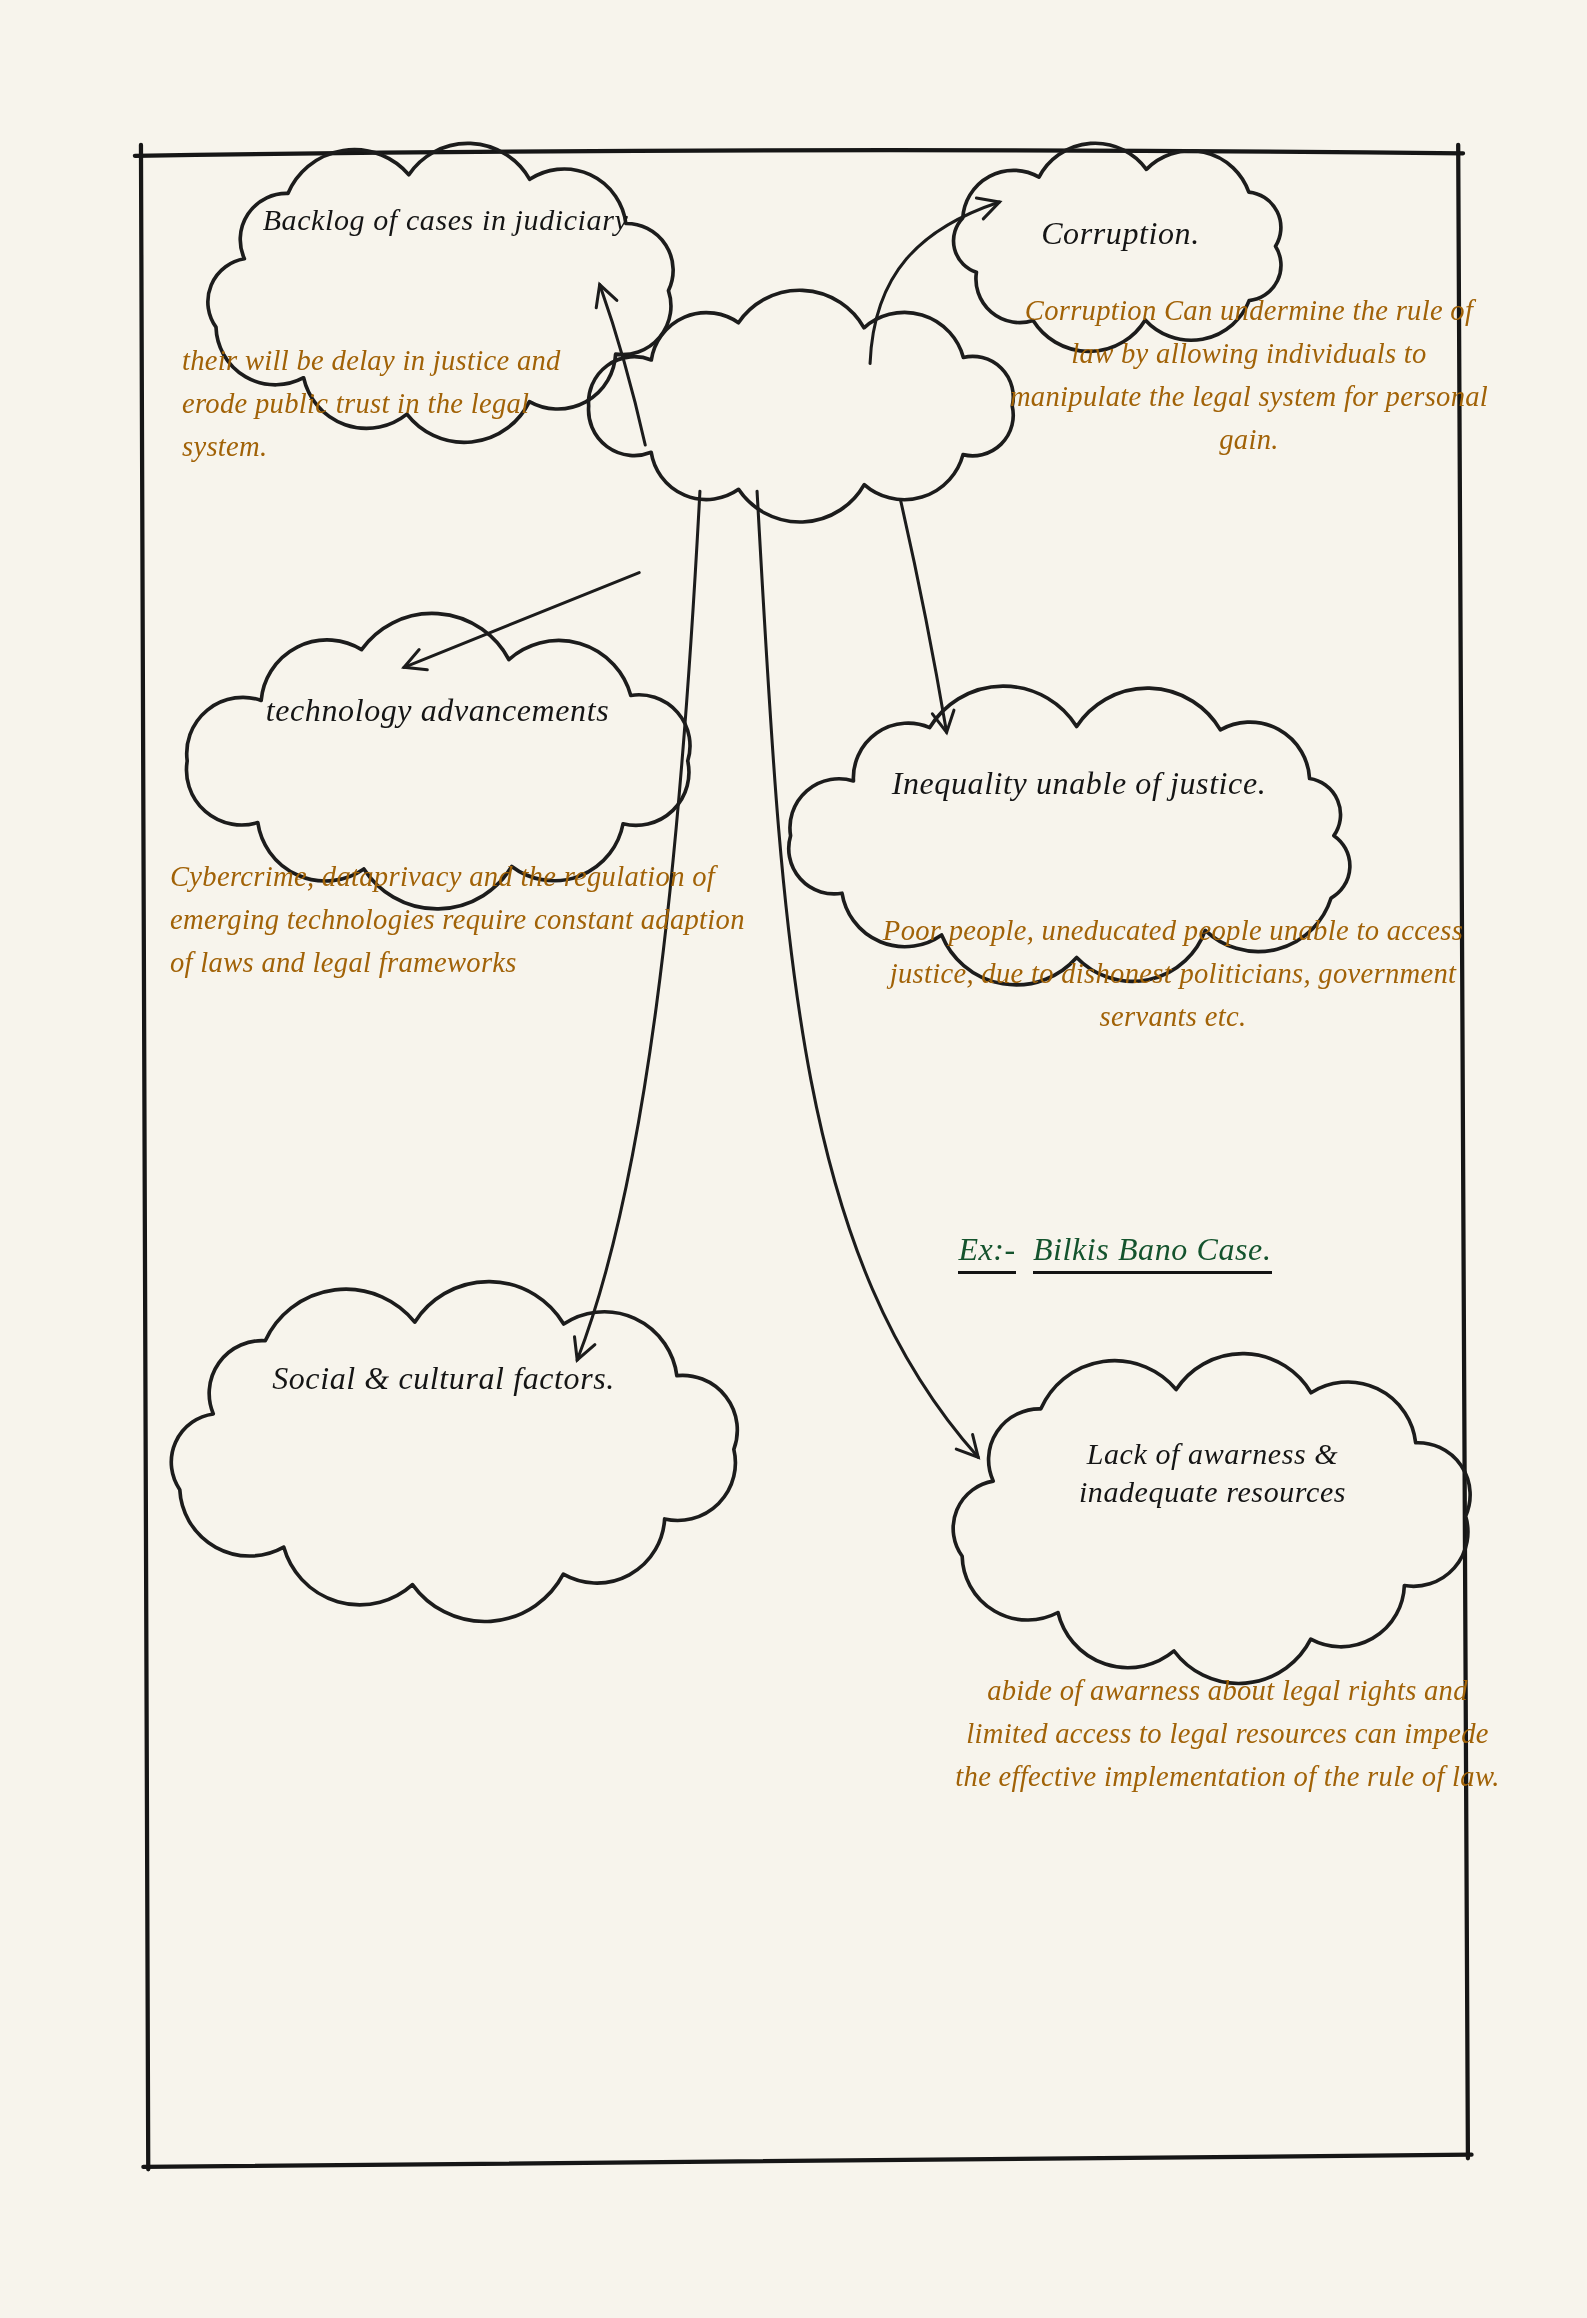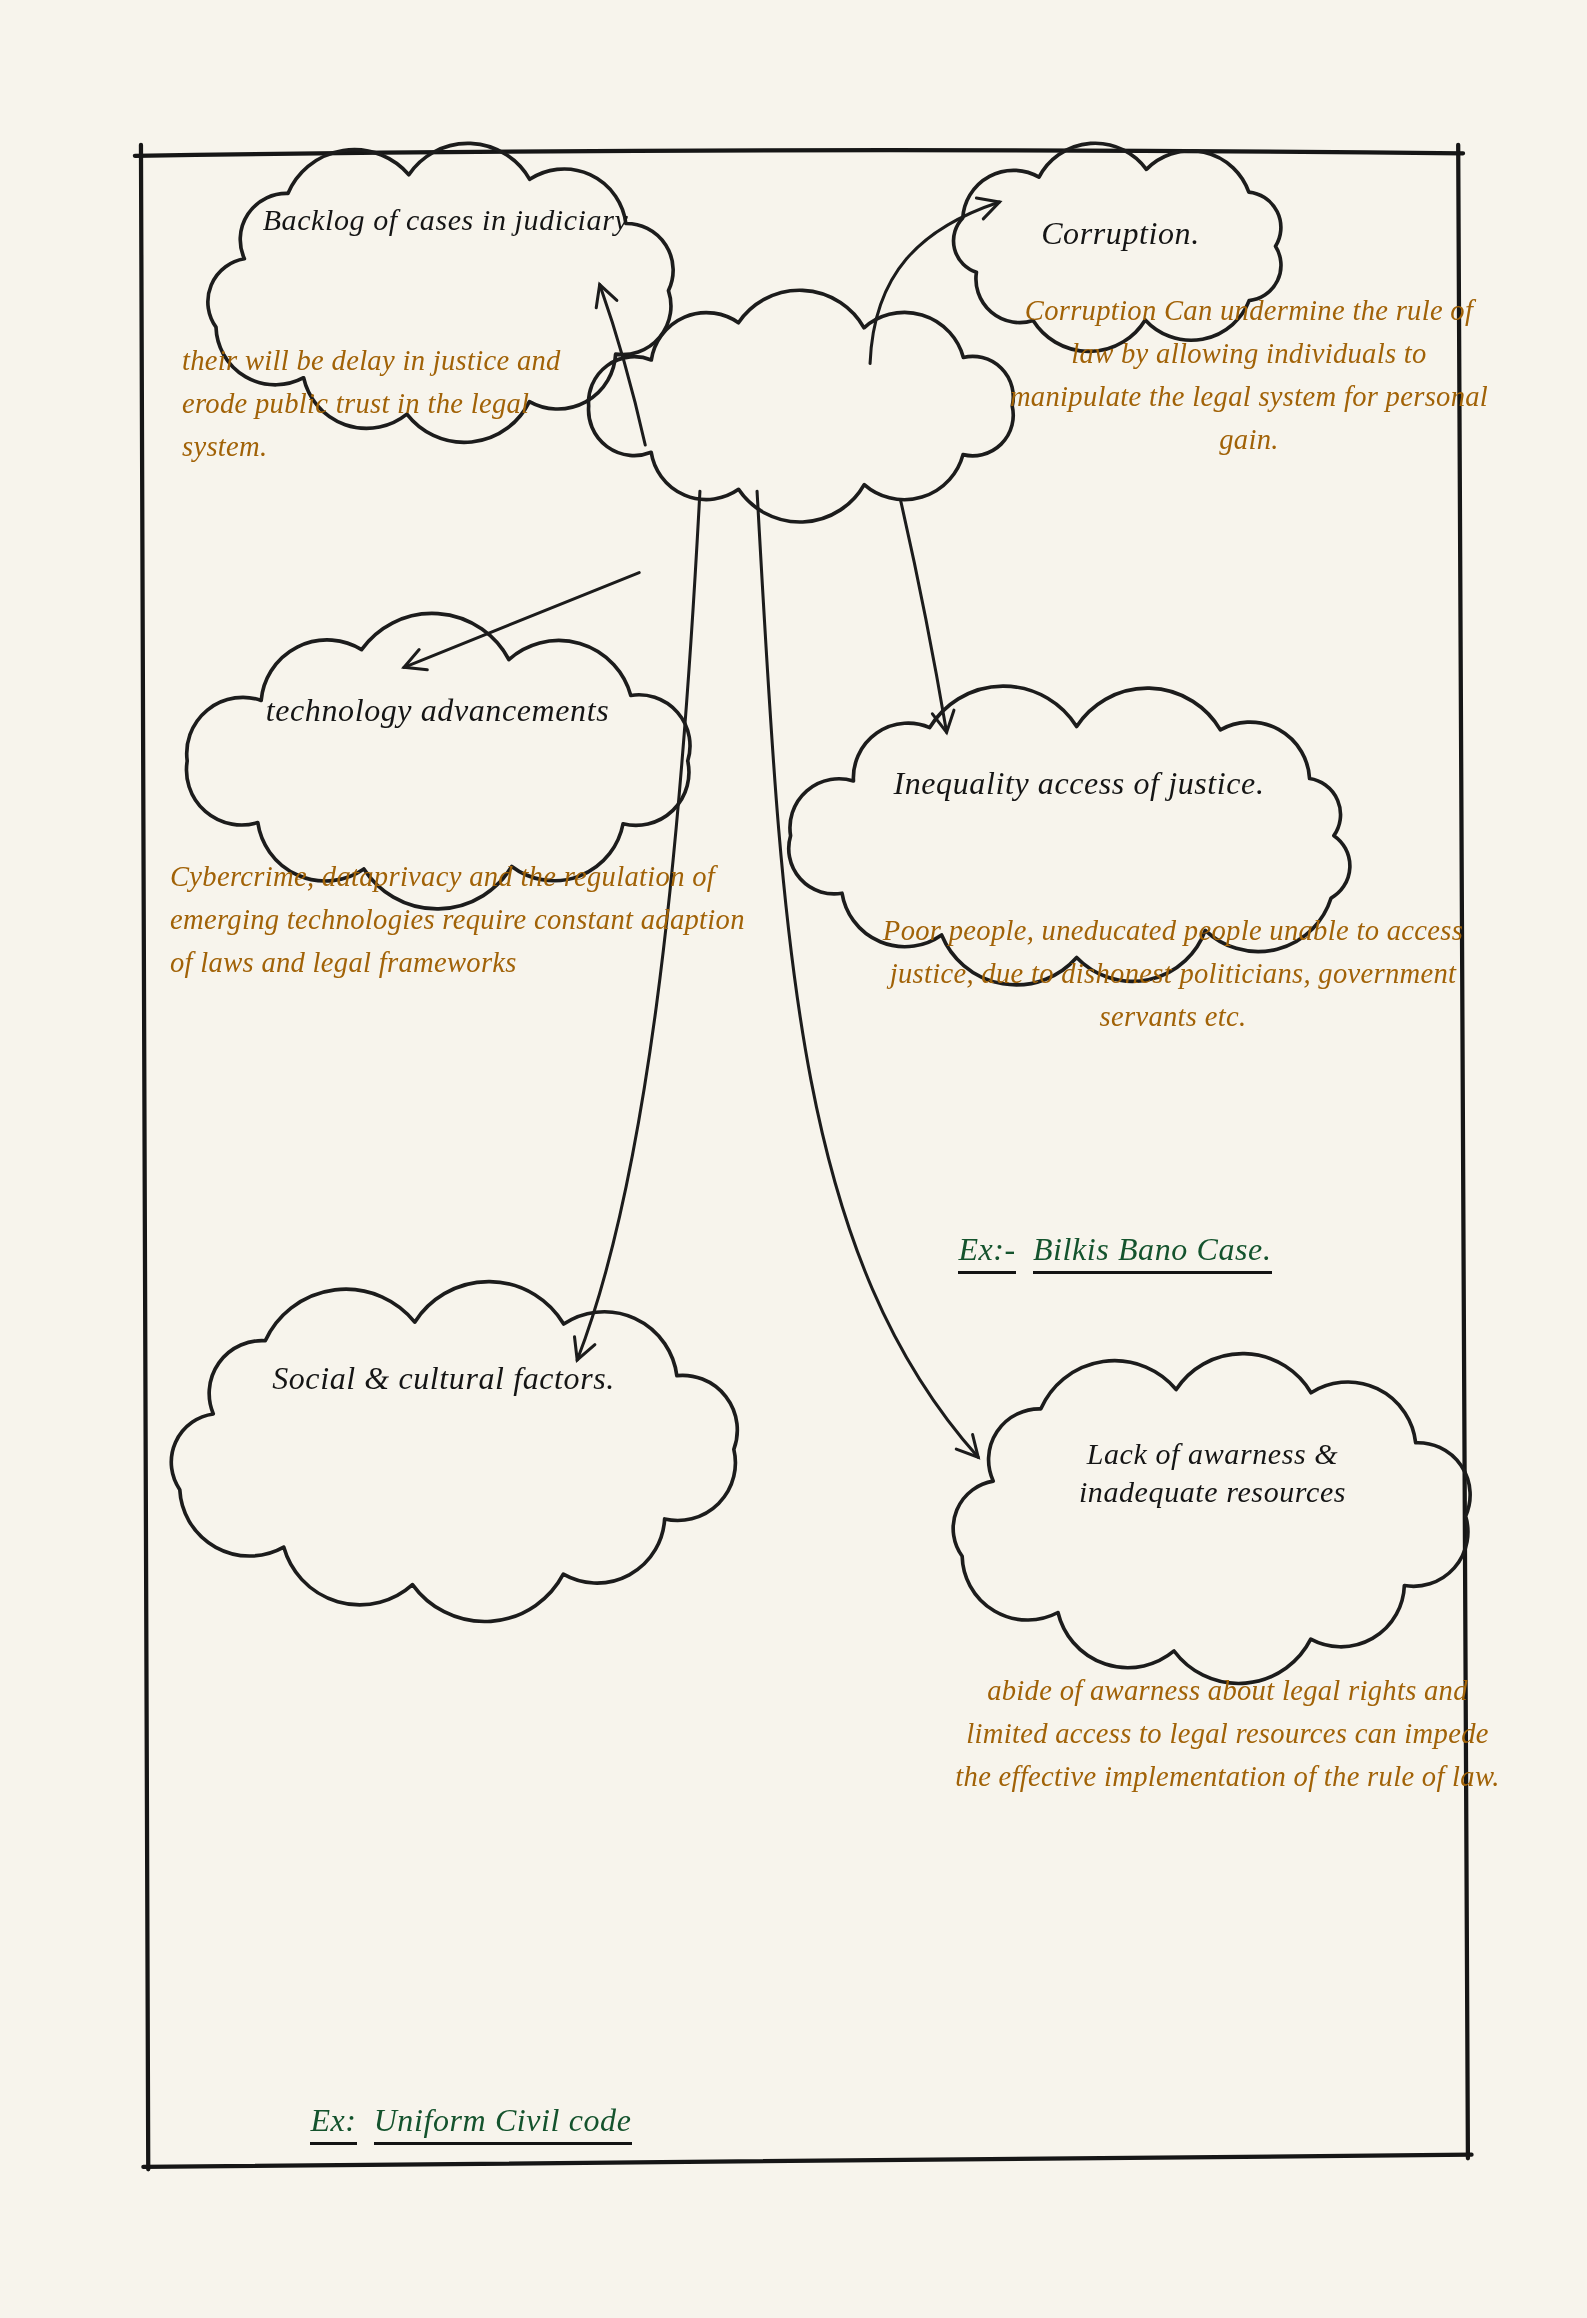--- a/index.html
+++ b/index.html
@@ -83,31 +83,28 @@
     <path class="arrow" marker-end="url(#ah)" d="M 1432 598 C 1438 450 1515 375 1645 332"></path>
     <path class="arrow" marker-end="url(#ah)" d="M 1052 942 Q 860 1020 665 1098"></path>
     <path class="arrow" marker-end="url(#ah)" d="M 1482 822 Q 1525 1010 1558 1205"></path>
     <path class="arrow" marker-end="url(#ah)" d="M 1152 808 C 1118 1450 1062 1950 950 2238"></path>
     <path class="arrow" marker-end="url(#ah)" d="M 1246 808 C 1288 1550 1308 2060 1610 2398"></path>
   </svg>
 
   <div class="txt cloud-label" id="backlog-label">Backlog of cases in judiciary</div>
   <div class="txt cloud-label" id="corruption-label">Corruption.</div>
   <div class="txt cloud-label" id="technology-label">technology advancements</div>
-  <div class="txt cloud-label" id="inequality-label">Inequality access of justice.</div>
+  <div class="txt cloud-label" id="inequality-label">Inequality unable of justice.</div>
   <div class="txt cloud-label" id="social-label">Social &amp; cultural factors.</div>
   <div class="txt cloud-label" id="awareness-label">Lack of awarness &amp; inadequate resources</div>
 
   <div class="txt note" id="backlog-note">their will be delay in justice and erode public trust in the legal system.</div>
   <div class="txt note" id="corruption-note">Corruption Can undermine the rule of law by allowing individuals to manipulate the legal system for personal gain.</div>
   <div class="txt note" id="technology-note">Cybercrime, dataprivacy and the regulation of emerging technologies require constant adaption of laws and legal frameworks</div>
   <div class="txt note" id="inequality-note">Poor people, uneducated people unable to access justice, due to dishonest politicians, government servants etc.</div>
   <div class="txt note" id="awareness-note">abide of awarness about legal rights and limited access to legal resources can impede the effective implementation of the rule of law.</div>
 
   <div class="txt example" id="inequality-ex">
     <span class="lbl">Ex:-</span><span class="u">Bilkis Bano Case.</span>
   </div>
-  <div class="txt example" id="social-ex">
-    <span class="lbl">Ex:</span><span class="u">Uniform Civil code</span>
-  </div>
 
 </div>
 
 
 </body></html>

